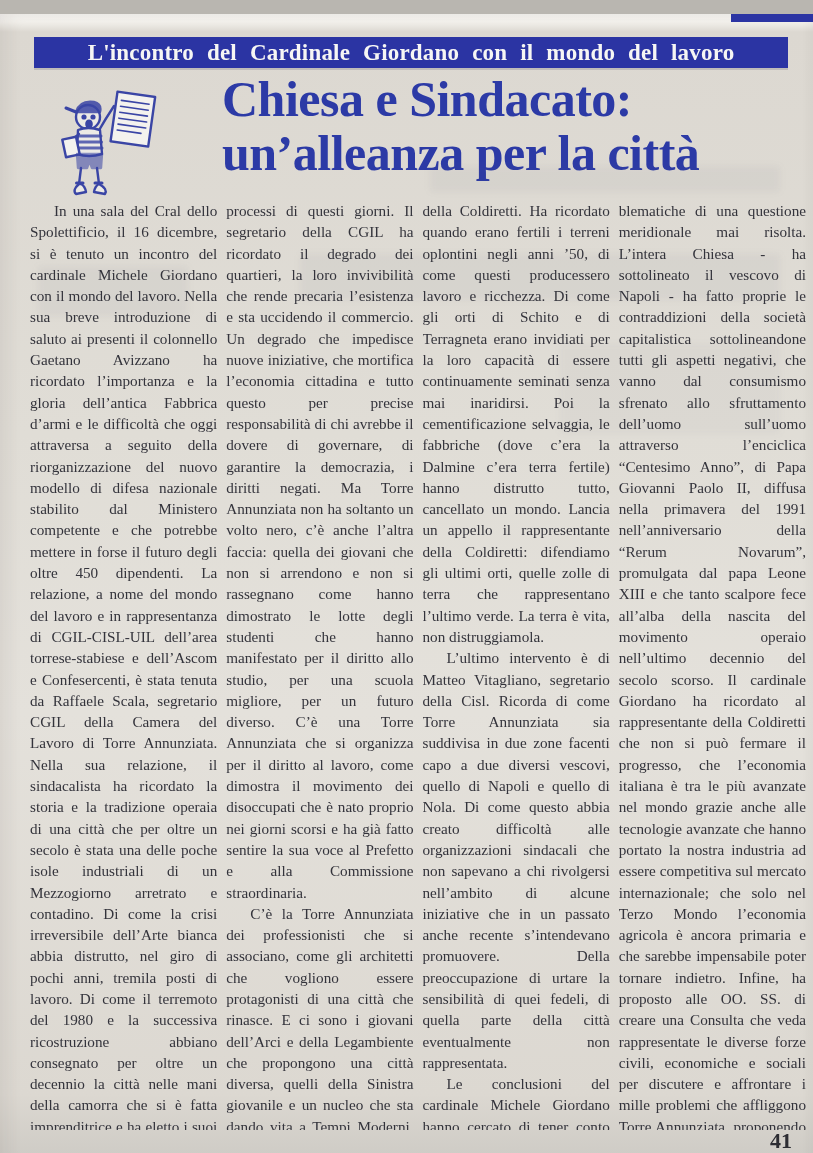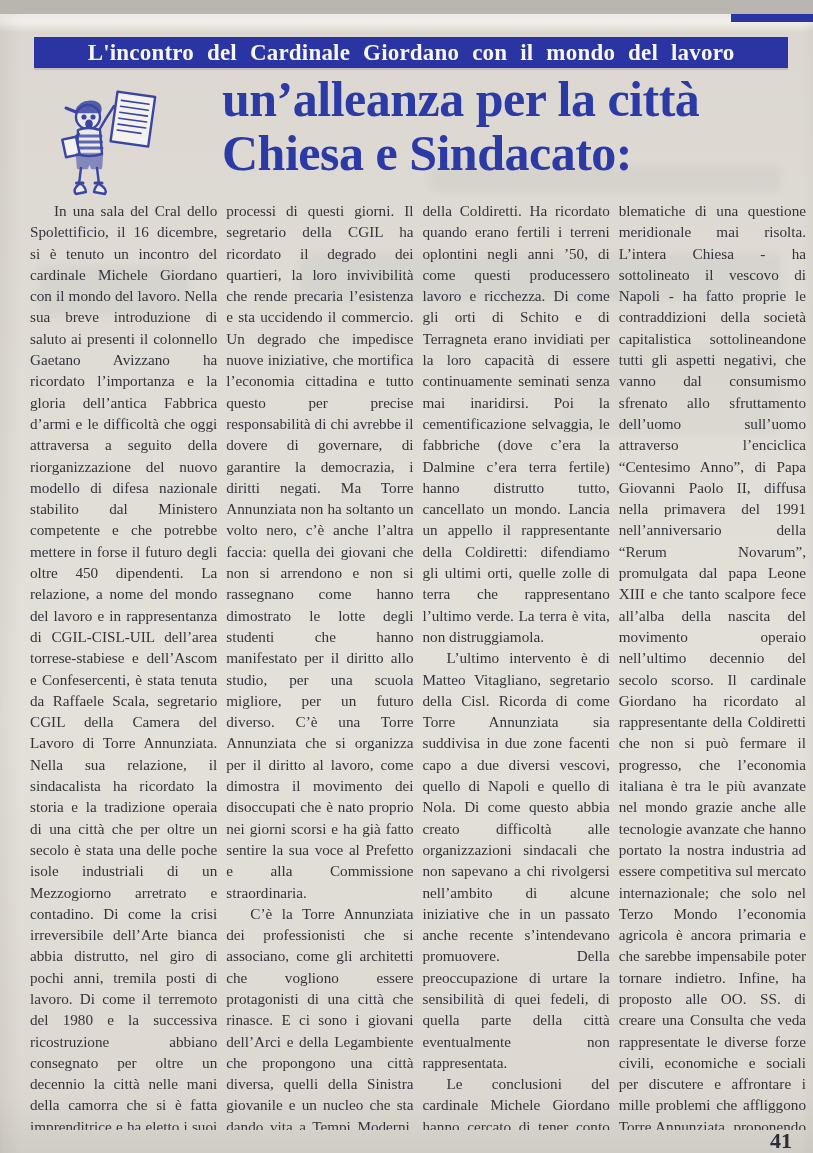--- a/index.html
+++ b/index.html
@@ -88,22 +88,22 @@
         <path d="M31 82 L29 98 M47 82 L49 98"></path>
         <path d="M26.5 97 L33 97 M45 97 L52 97" stroke-width="3"></path>
 
         <path d="M29 98 Q22 104 26 108 L36 106 Q35 100 31 98 Z" fill="#eceae5"></path>
         <path d="M49 98 Q58 103 55 108 L44 106 Q45 100 49 98 Z" fill="#eceae5"></path>
       </g>
     </svg>
   </div>
 
   <div class="title">
+    <div class="t-line">Chiesa e Sindacato:</div>
     <div class="t-line">un’alleanza per la città</div>
-    <div class="t-line">Chiesa e Sindacato:</div>
   </div>
 
   <div class="ghost g1"></div>
   <div class="ghost g2"></div>
   <div class="ghost g3"></div>
   <div class="ghost g4"></div>
 
   <div class="article">
     <div class="col">
       <p class="indent">In una sala del Cral dello Spolettificio, il 16 dicembre, si è tenuto un incontro del cardinale Michele Giordano con il mondo del lavoro. Nella sua breve introduzione di saluto ai presenti il colonnello Gaetano Avizzano ha ricordato l’importanza e la gloria dell’antica Fabbrica d’armi e le difficoltà che oggi attraversa a seguito della riorganizzazione del nuovo modello di difesa nazionale stabilito dal Ministero competente e che potrebbe mettere in forse il futuro degli oltre 450 dipendenti. La relazione, a nome del mondo del lavoro e in rappresentanza di CGIL-CISL-UIL dell’area torrese-stabiese e dell’Ascom e Confesercenti, è stata tenuta da Raffaele Scala, segretario CGIL della Camera del Lavoro di Torre Annunziata. Nella sua relazione, il sindacalista ha ricordato la storia e la tradizione operaia di una città che per oltre un secolo è stata una delle poche isole industriali di un Mezzogiorno arretrato e contadino. Di come la crisi irreversibile dell’Arte bianca abbia distrutto, nel giro di pochi anni, tremila posti di lavoro. Di come il terremoto del 1980 e la successiva ricostruzione abbiano consegnato per oltre un decennio la città nelle mani della camorra che si è fatta imprenditrice e ha eletto i suoi rappresentanti politici in Consiglio comunale. Un decennio di terrore e di omertà, costellato di tangenti e di morti, anche innocenti come quella di Giancarlo Siani, barbaramente trucidato nel settembre del 1985. Tutto questo fino allo scioglimento del Consiglio comunale il 9 giugno 1993, l’avvio delle indagini sugli appalti pubblici, sulla malasanità della USL 34, i primi arresti e i</p>

